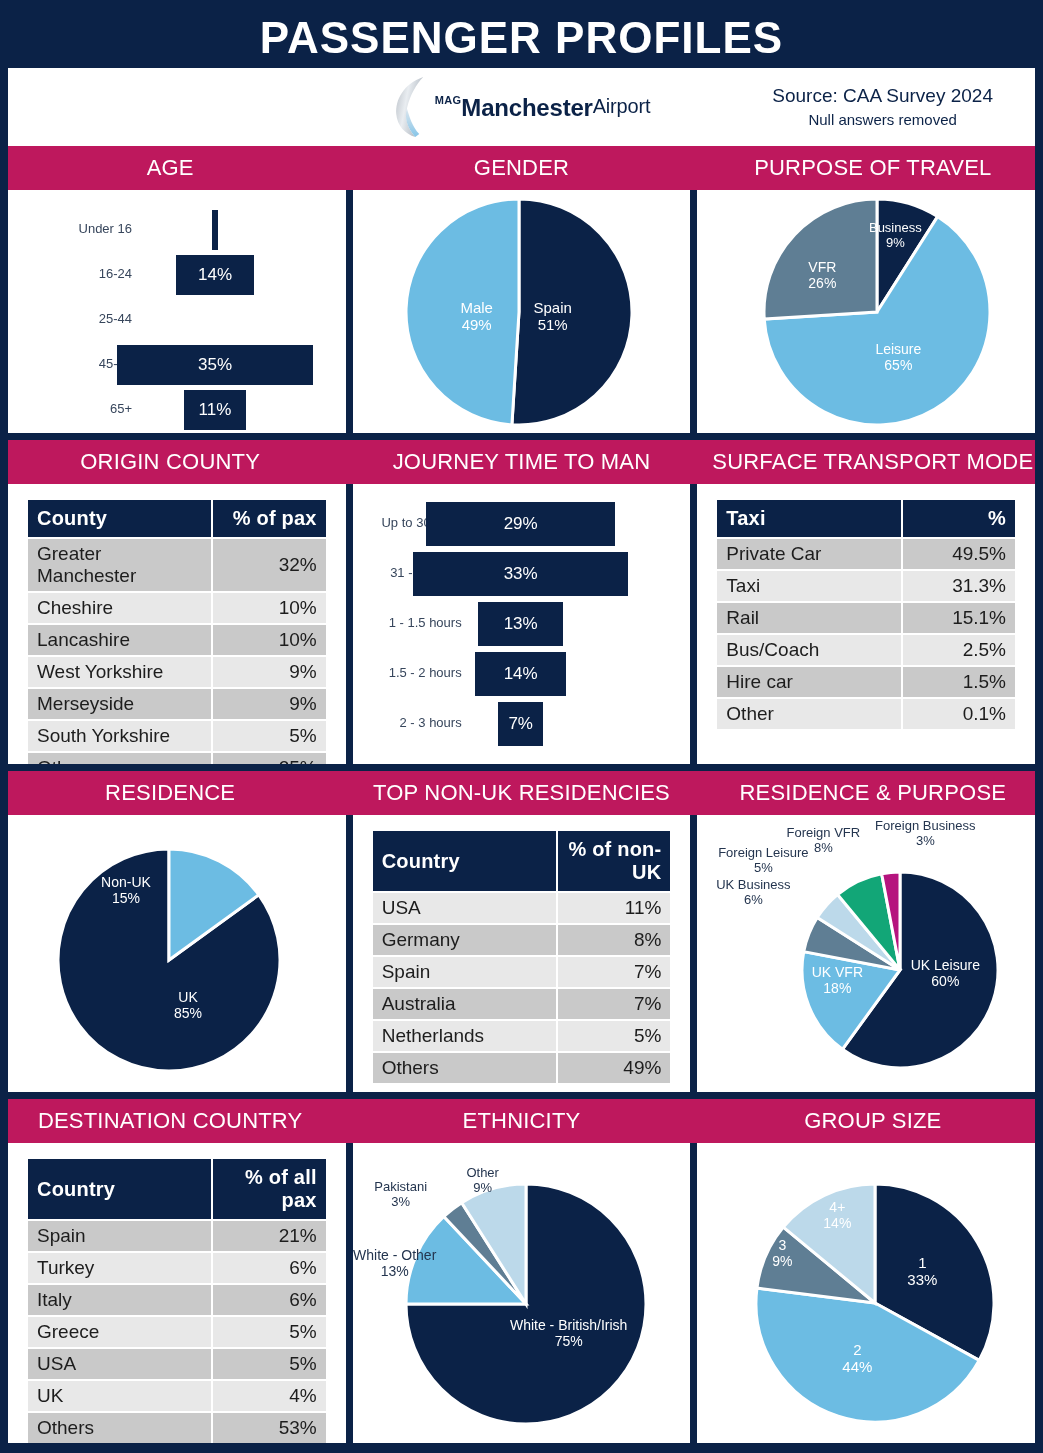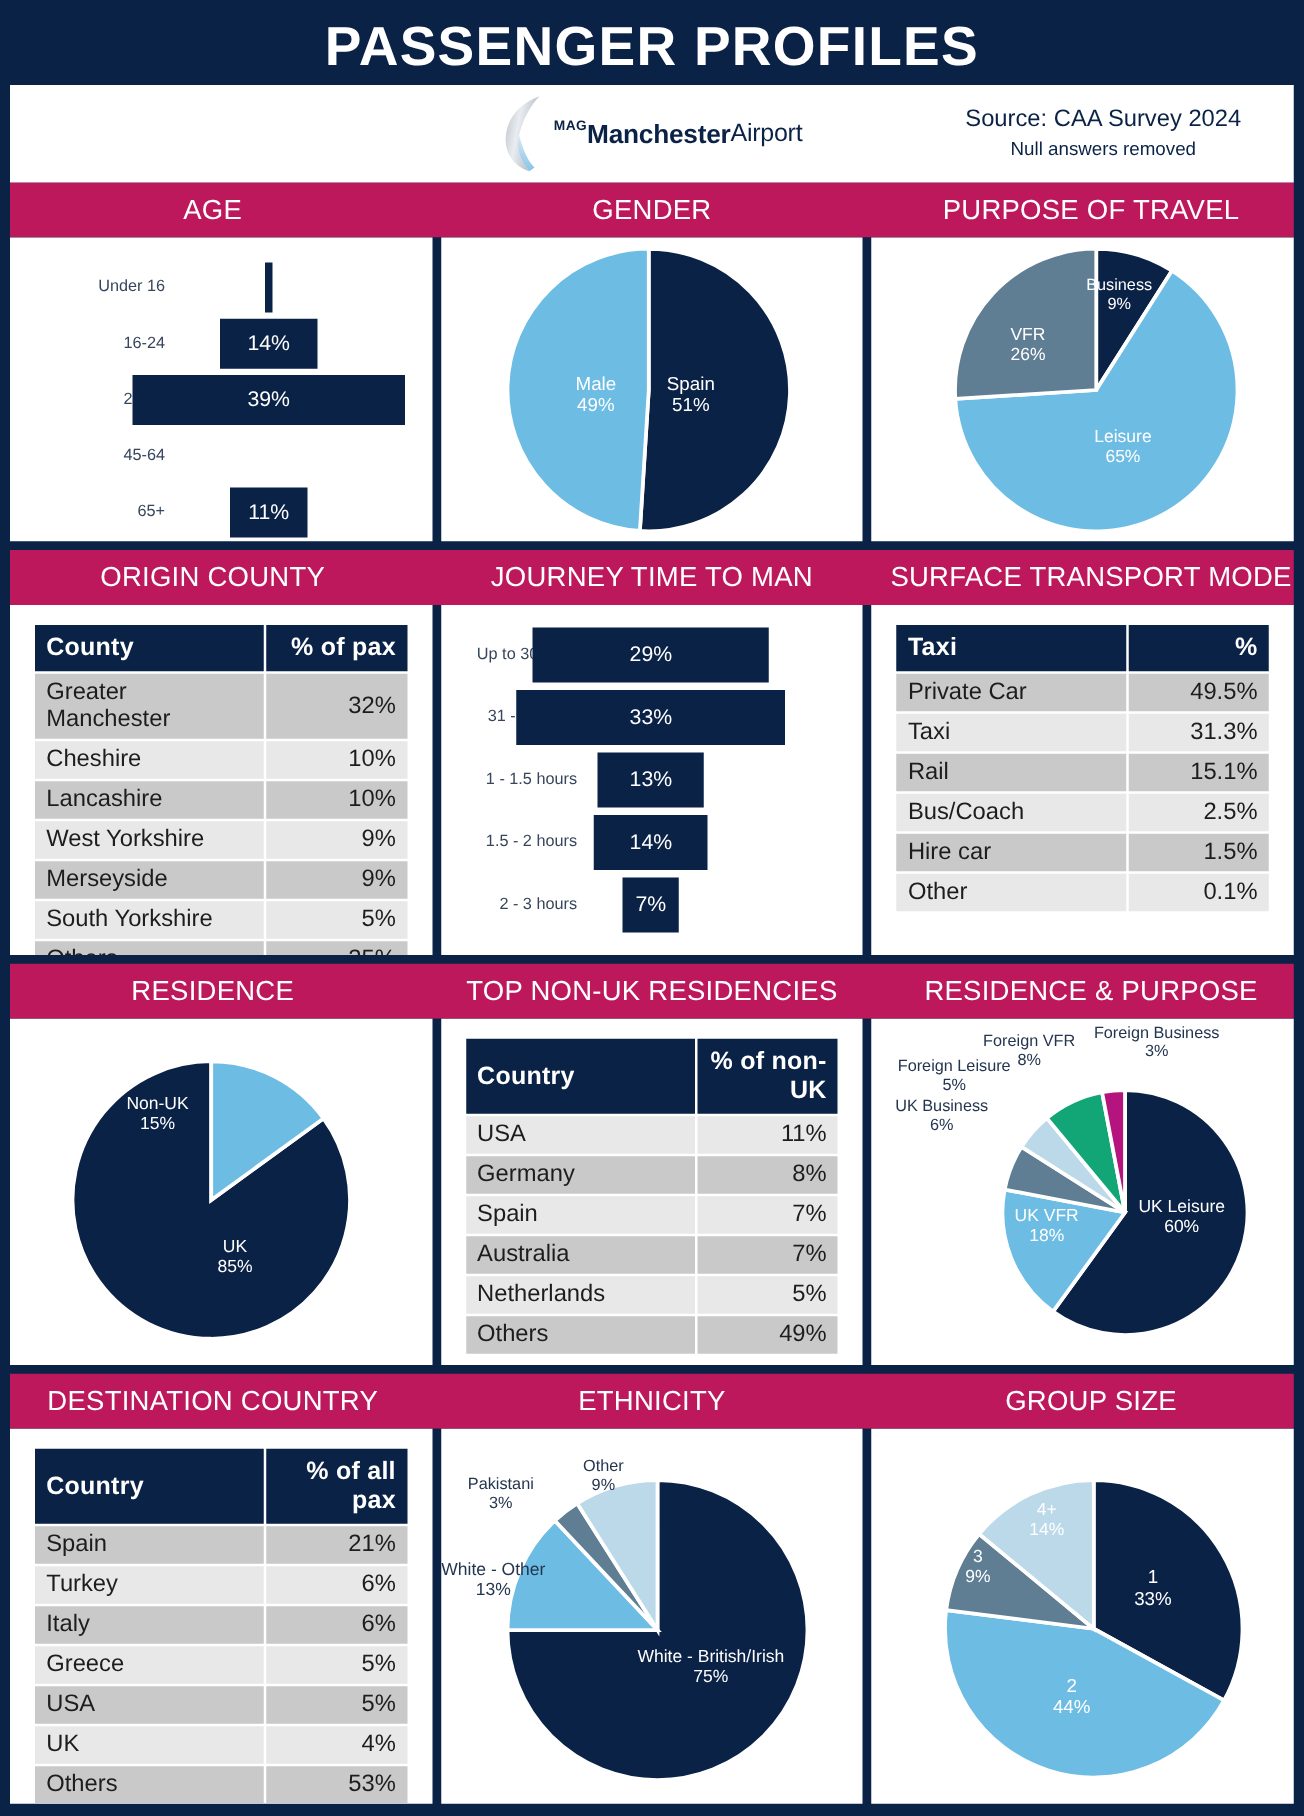--- a/index.html
+++ b/index.html
@@ -38,21 +38,21 @@
     position: relative;
   }
   .logo-wrap {
     position: absolute;
     left: 50%; transform: translateX(-50%);
     display: flex; align-items: center; gap: 6px;
   }
   .logo-swoosh { width: 36px; height: 62px; flex: 0 0 36px; }
   .logo-text { display: flex; flex-direction: row; line-height: 1; }
   .logo-mag { font-size: 11px; font-weight: 700; color: #0b2247; letter-spacing: .3px; }
-  .logo-manchester { font-size: 21px; font-weight: 700; color: #0b2247; letter-spacing: -.2px; margin-top: 1px; }
+  .logo-manchester { font-size: 24px; font-weight: 700; color: #0b2247; letter-spacing: -.2px; margin-top: 1px; }
   .logo-airport { font-size: 20px; font-weight: 400; color: #0b2247; letter-spacing: -.2px; margin-top: 1px; }
   .source-block {
     position: absolute; right: 42px;
     text-align: center; color: #0b2247;
   }
   .source-line1 { font-size: 19px; line-height: 1.35; }
   .source-line2 { font-size: 15px; line-height: 1.45; }
 
   
   .band-titles {
@@ -185,22 +185,22 @@
   </div>
 
   <div class="band-panels" style="height:243px">
     <div class="panel">
       <div class="funnel" id="chart-age">
           <div class="funnel-label" style="left:4px;width:120px;top:31px;">Under 16</div>
           <div class="funnel-bar" style="left:204.2px;width:5.6px;top:20px;height:40px;"></div>
           <div class="funnel-label" style="left:4px;width:120px;top:76px;">16-24</div>
           <div class="funnel-bar" style="left:167.8px;width:78.39999999999999px;top:65px;height:40px;">14%</div>
           <div class="funnel-label" style="left:4px;width:120px;top:121px;">25-44</div>
-          <div class="funnel-bar" style="left:97.80000000000001px;width:218.39999999999998px;top:110px;height:40px;">39%</div>
           <div class="funnel-label" style="left:4px;width:120px;top:166px;">45-64</div>
+          <div class="funnel-bar" style="left:109px;width:196px;top:155px;height:40px;">35%</div>
           <div class="funnel-label" style="left:4px;width:120px;top:211px;">65+</div>
           <div class="funnel-bar" style="left:176.2px;width:61.599999999999994px;top:200px;height:40px;">11%</div>
         </div>
     </div>
     <div class="panel">
       <div class="pie-wrap" id="chart-gender">
           <svg width="331" height="243" viewBox="0 0 331 243">
             <path d="M 166 122 L 166 9 A 113 113 0 1 1 158.90467129318762 234.77702031239468 Z" fill="#0b2247" stroke="#ffffff" stroke-width="3"></path>
             <path d="M 166 122 L 158.90467129318762 234.77702031239468 A 113 113 0 0 1 165.99999999999997 9 Z" fill="#6cbce3" stroke="#ffffff" stroke-width="3"></path>
           </svg>

